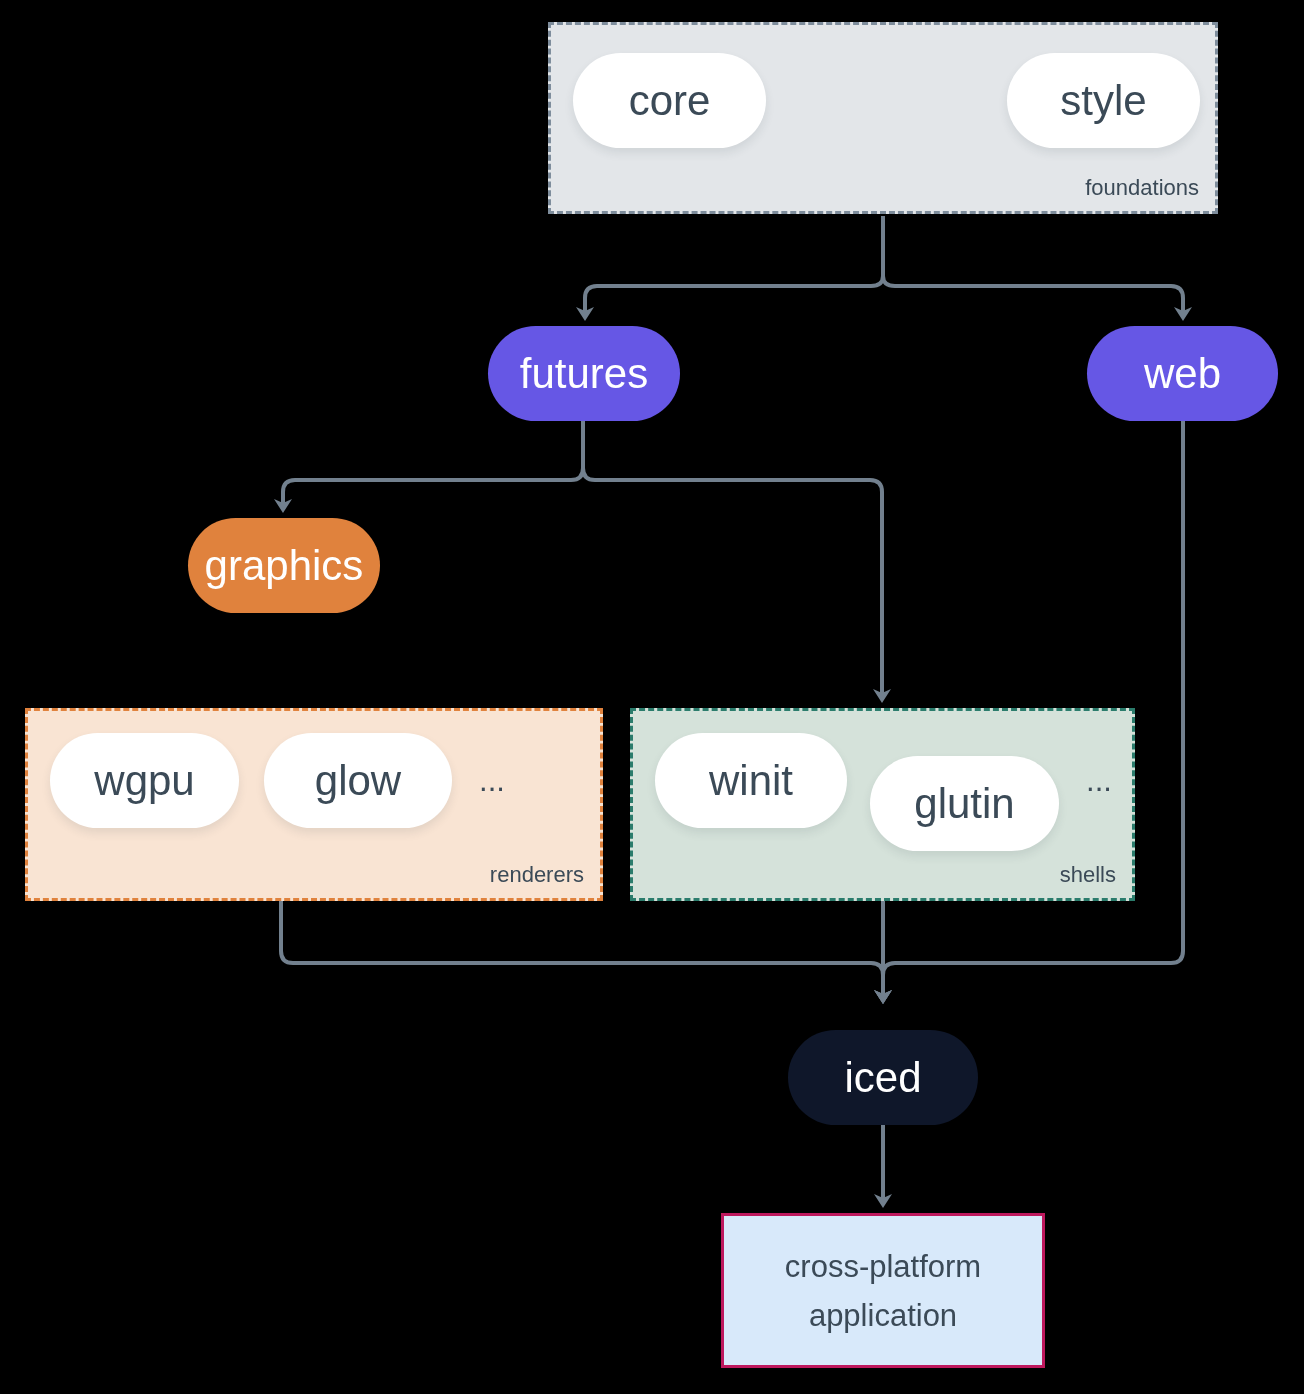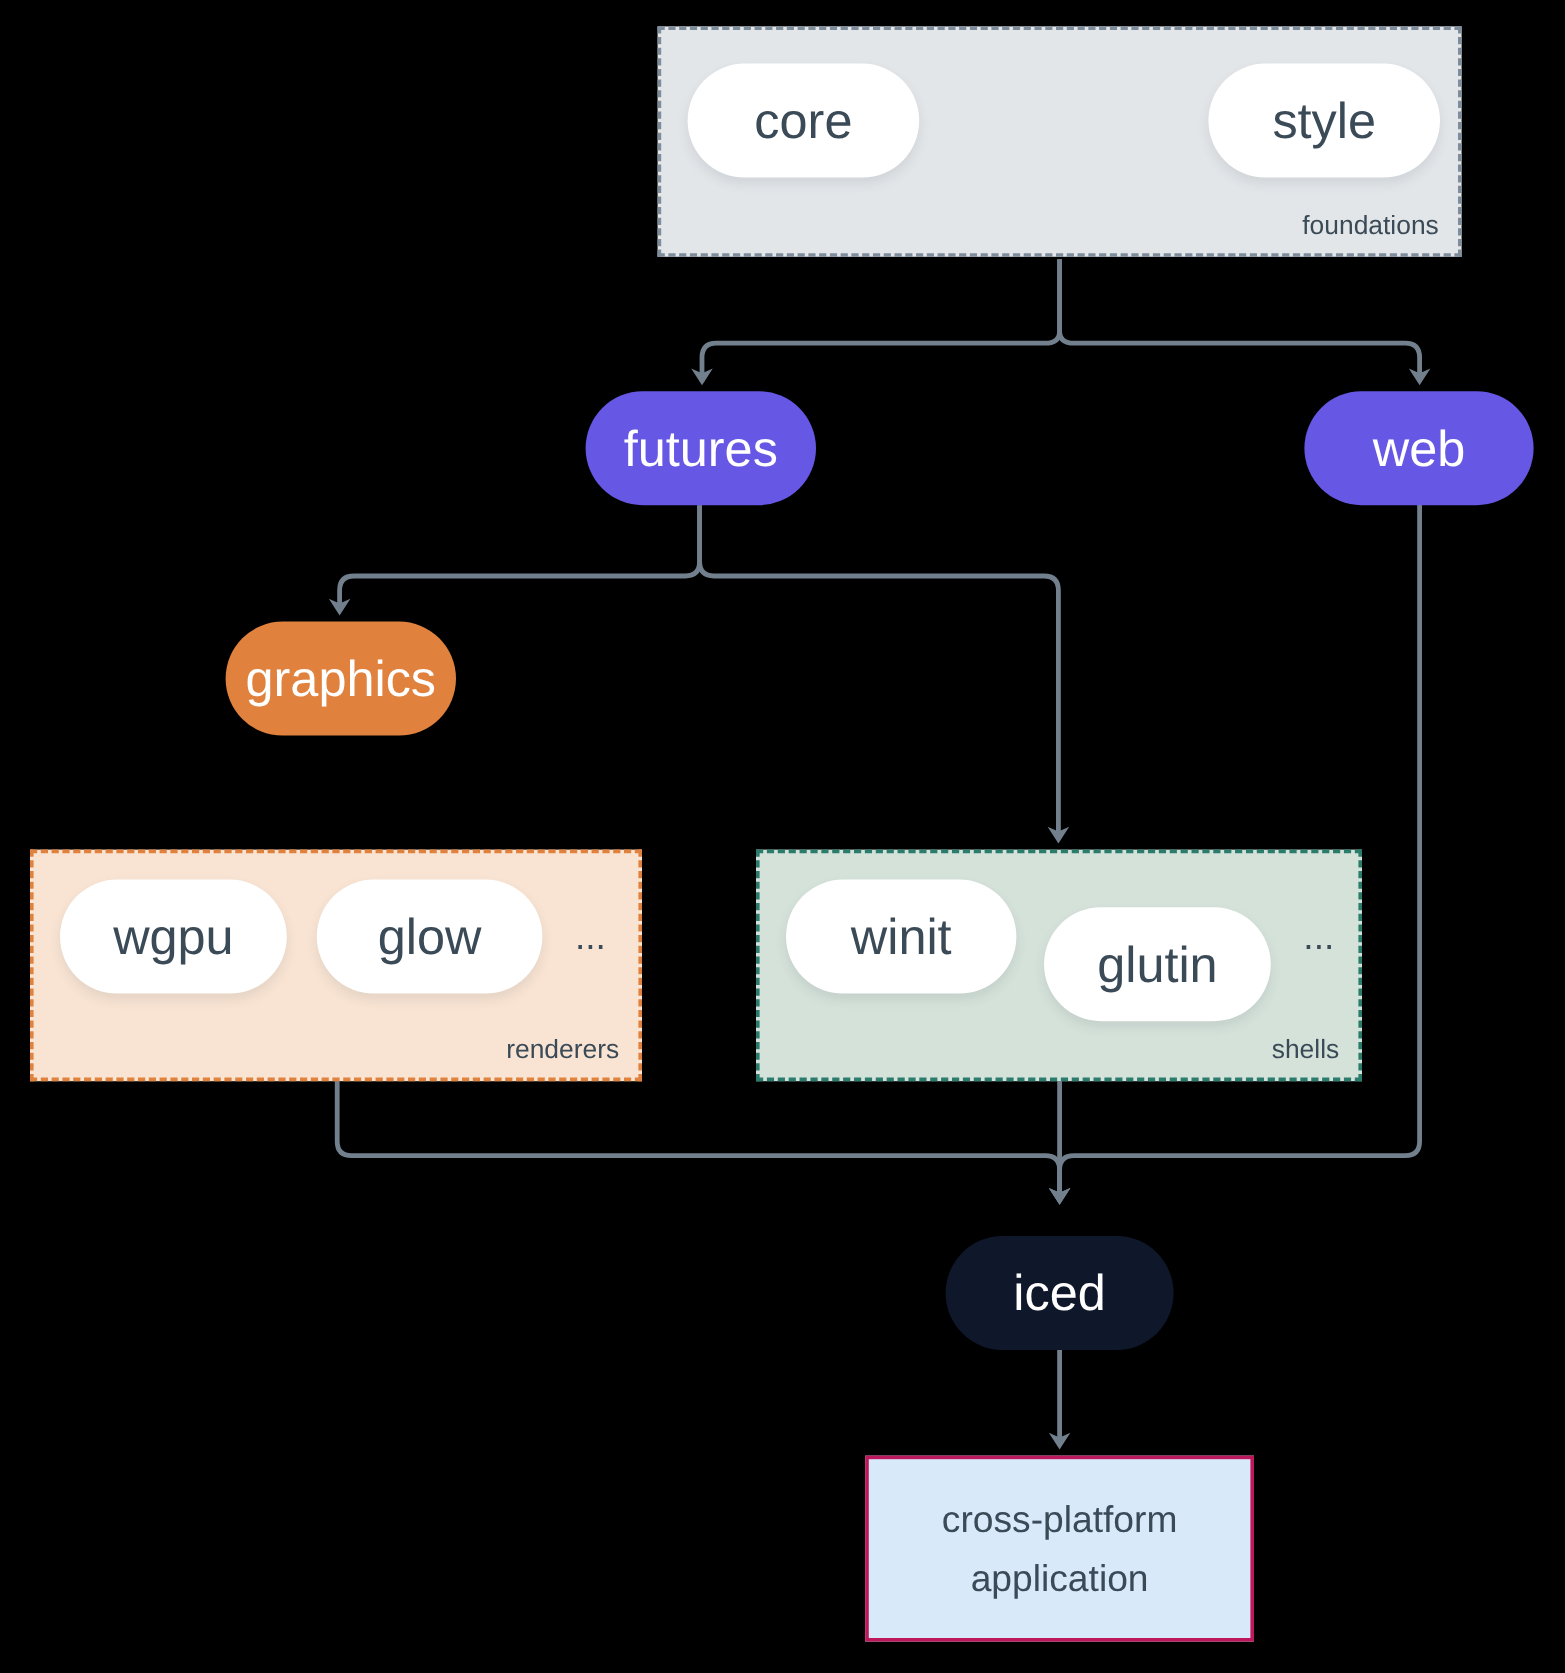--- a/index.html
+++ b/index.html
@@ -11,21 +11,21 @@
     overflow:hidden;
   }
   #connectors{position:absolute;left:0;top:0;width:1304px;height:1394px;}
 
   .group{
     position:absolute;
     border:3px dashed;
     box-sizing:border-box;
   }
   .group-foundations{left:548px;top:22px;width:670px;height:192px;background:#e3e6e9;border-color:#7e8d9c;}
-  .group-renderers{left:25px;top:708px;width:510px;height:193px;background:#f9e4d3;border-color:#e0823d;}
+  .group-renderers{left:25px;top:708px;width:578px;height:193px;background:#f9e4d3;border-color:#e0823d;}
   .group-shells{left:630px;top:708px;width:505px;height:193px;background:#d5e2da;border-color:#2b7c6c;}
 
   .group-label{
     position:absolute;right:16px;bottom:10px;
     font-size:22px;color:#3b4a57;line-height:1.2;
   }
 
   .pill{
     position:absolute;
     height:95px;border-radius:48px;

